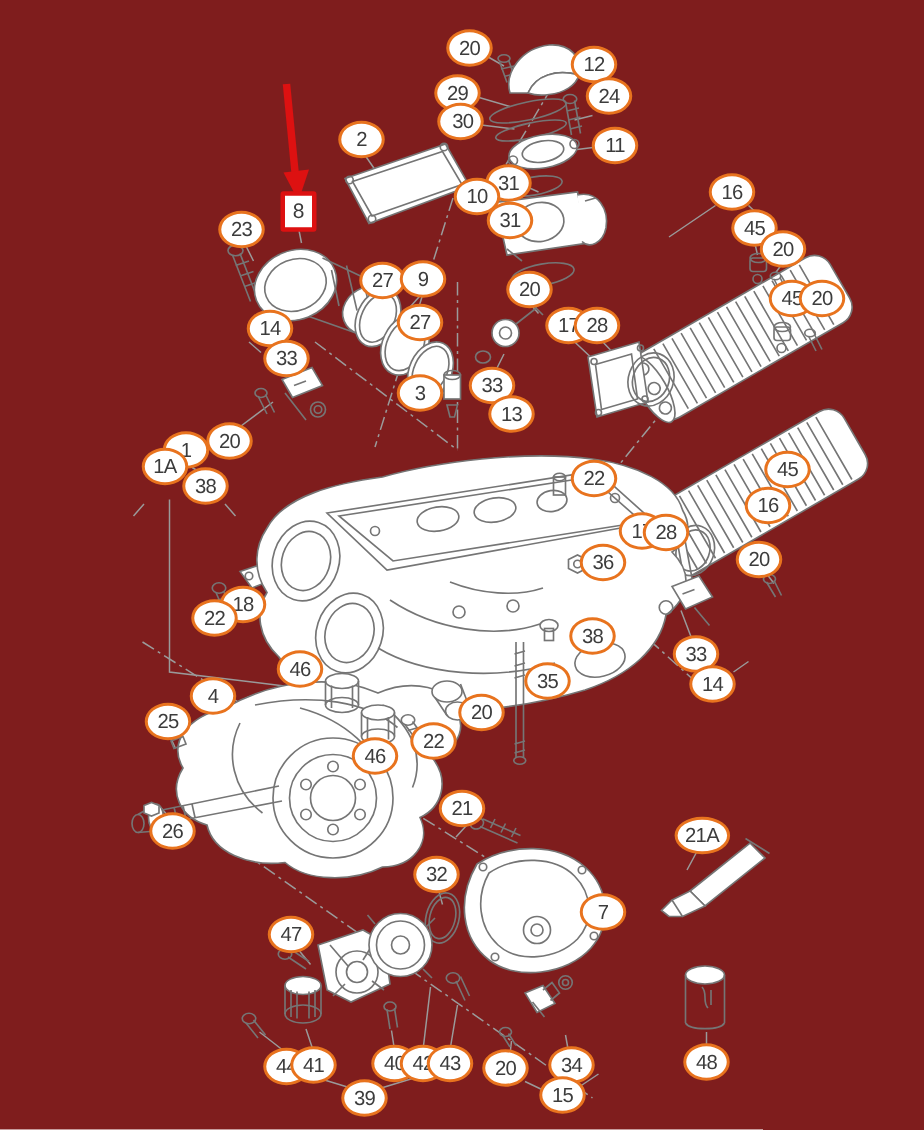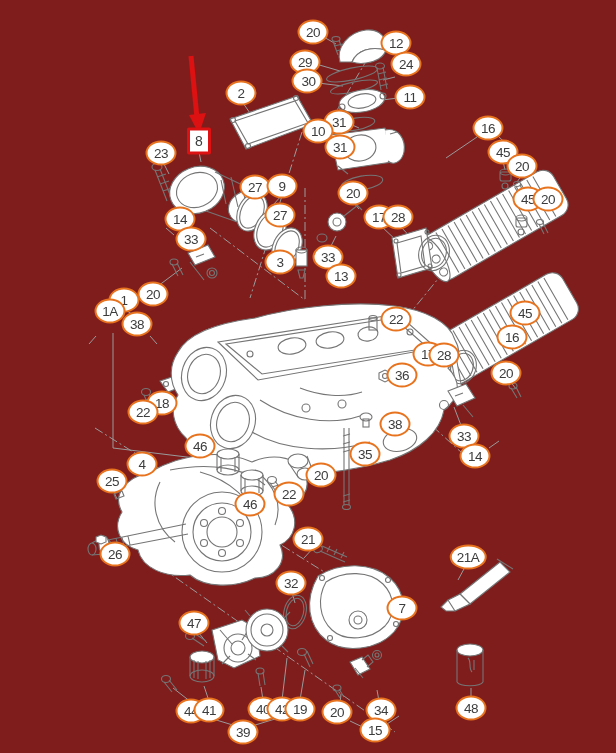--- a/index.html
+++ b/index.html
@@ -351,21 +351,21 @@
       <div class="callout" style="left: 115px; top: 554px; border-color: rgb(232, 115, 30); color: rgb(60, 60, 60);">26</div>
       <div class="callout" style="left: 468px; top: 557px; border-color: rgb(232, 115, 30); color: rgb(60, 60, 60);">21A</div>
       <div class="callout" style="left: 291px; top: 583px; border-color: rgb(232, 115, 30); color: rgb(60, 60, 60);">32</div>
       <div class="callout" style="left: 402px; top: 608px; border-color: rgb(232, 115, 30); color: rgb(60, 60, 60);">7</div>
       <div class="callout" style="left: 194px; top: 623px; border-color: rgb(232, 115, 30); color: rgb(60, 60, 60);">47</div>
       <div class="callout" style="left: 471px; top: 708px; border-color: rgb(232, 115, 30); color: rgb(60, 60, 60);">48</div>
       <div class="callout" style="left: 191px; top: 711px; border-color: rgb(232, 115, 30); color: rgb(60, 60, 60);">44</div>
       <div class="callout" style="left: 209px; top: 710px; border-color: rgb(232, 115, 30); color: rgb(60, 60, 60);">41</div>
       <div class="callout" style="left: 263px; top: 709px; border-color: rgb(232, 115, 30); color: rgb(60, 60, 60);">40</div>
       <div class="callout" style="left: 282px; top: 709px; border-color: rgb(232, 115, 30); color: rgb(60, 60, 60);">42</div>
-      <div class="callout" style="left: 300px; top: 709px; border-color: rgb(232, 115, 30); color: rgb(60, 60, 60);">19</div>
+      <div class="callout" style="left: 300px; top: 709px; border-color: rgb(232, 115, 30); color: rgb(60, 60, 60);">43</div>
       <div class="callout" style="left: 337px; top: 712px; border-color: rgb(232, 115, 30); color: rgb(60, 60, 60);">20</div>
       <div class="callout" style="left: 381px; top: 710px; border-color: rgb(232, 115, 30); color: rgb(60, 60, 60);">34</div>
       <div class="callout" style="left: 375px; top: 730px; border-color: rgb(232, 115, 30); color: rgb(60, 60, 60);">15</div>
       <div class="callout" style="left: 243px; top: 732px; border-color: rgb(232, 115, 30); color: rgb(60, 60, 60);">39</div>
     </div>
 
 <svg id="overlay" width="616" height="753" viewBox="0 0 616 753" style="z-index:6;pointer-events:none;">
   <g>
     <line id="arrow-shaft" x1="191" y1="56" x2="197" y2="118" stroke="#dd1111" stroke-width="5"></line>
     <polygon id="arrow-head" points="189,115 206,113 199,134" fill="#dd1111"></polygon>

